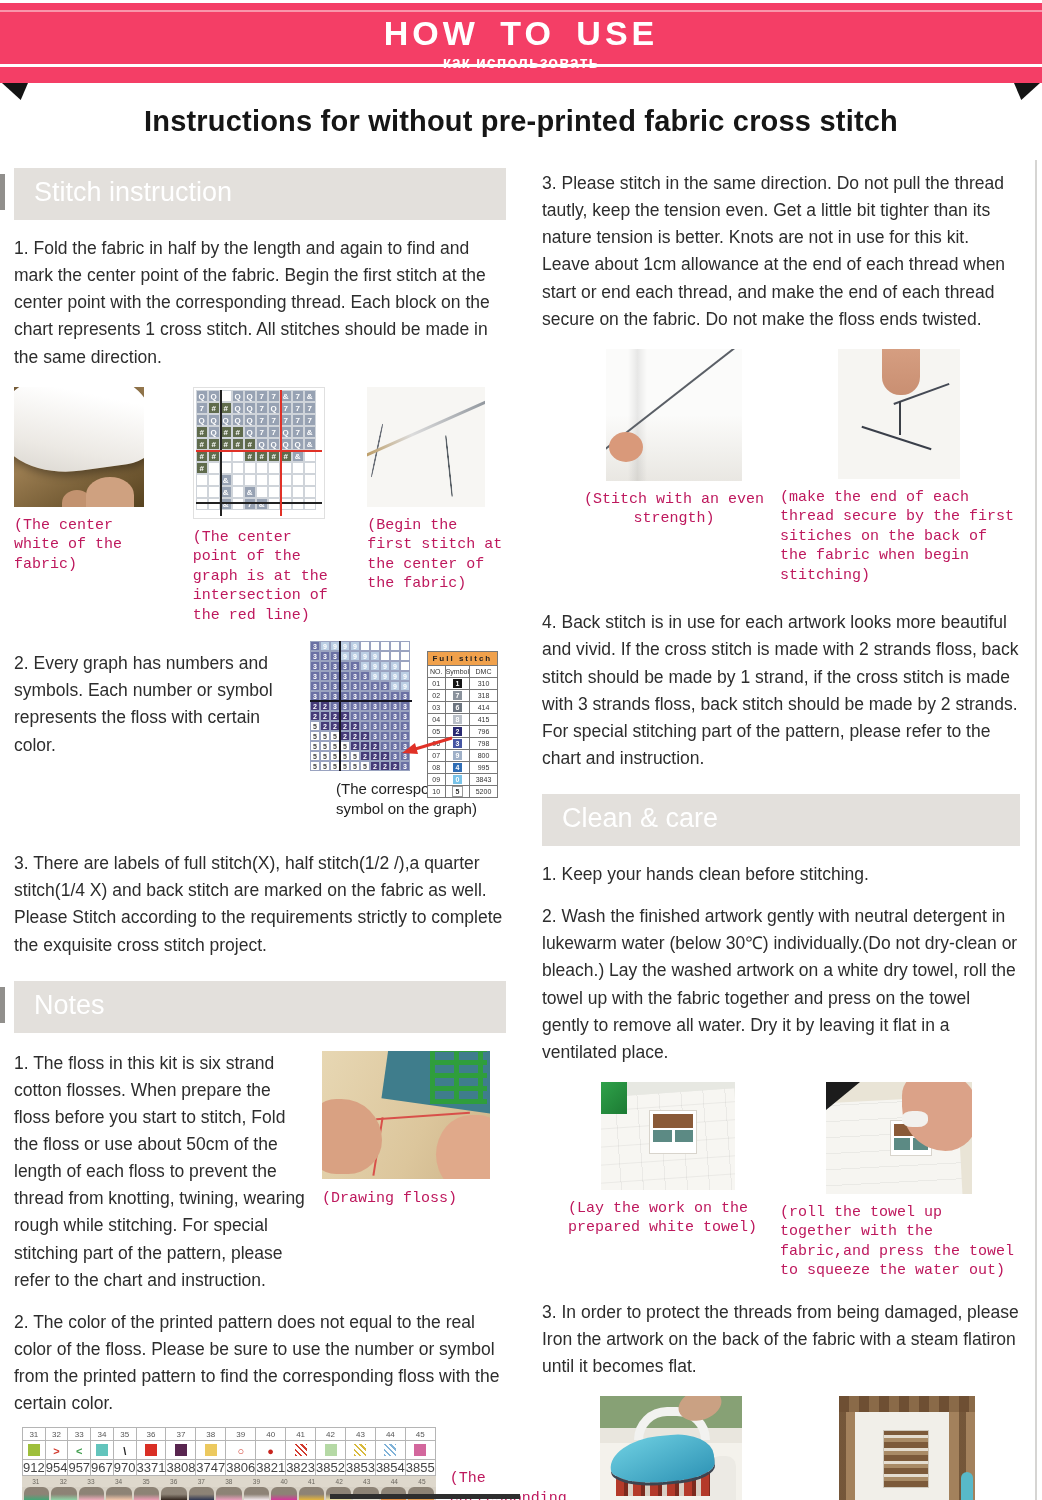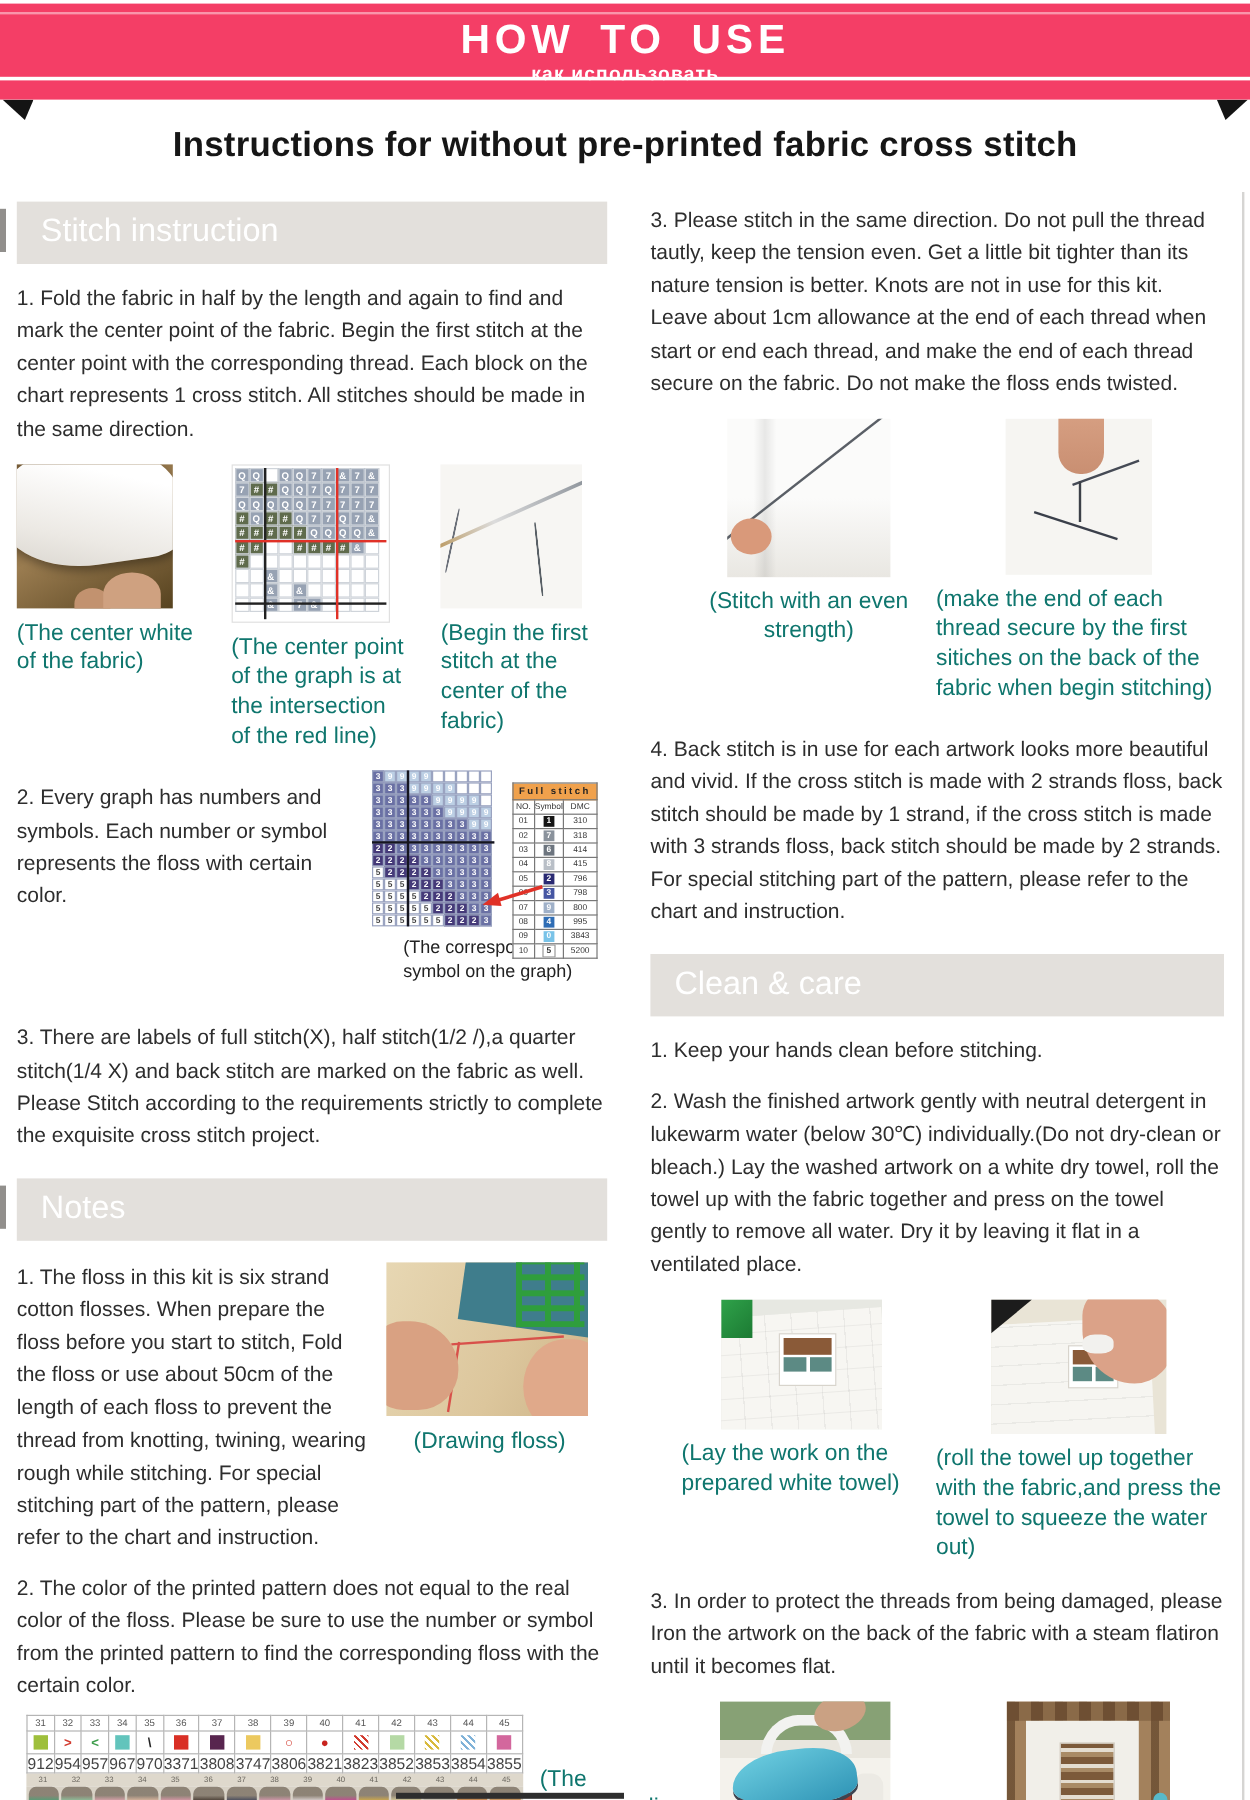--- a/index.html
+++ b/index.html
@@ -23,21 +23,21 @@
   .col-left{width:492px;}
   .divider{width:2px;background:#c9c7c5;margin-left:12px;}
   .col-right{flex:1;padding-left:24px;padding-right:28px;}
   .right-edge-line{position:absolute;right:5px;top:160px;bottom:0;width:2px;background:#d6d5d3;}
 
   .sec-bar{position:relative;background:#e3e0dc;color:#fff;font-size:27px;padding:9px 0 12px 20px;margin-top:22px;}
   .col-left .sec-bar::before{content:"";position:absolute;left:-14px;top:6px;width:5px;height:36px;background:#918f8c;}
 
   .para{font-size:17.5px;line-height:1.55;color:#2d2d2d;margin:15px 0 0 0;}
 
-  .cap{font-size:19px;line-height:1.3;color:#0f766e;margin-top:9px;}
+  .cap{font-size:15px;line-height:1.3;color:#be185d;margin-top:9px;font-family:Liberation Mono, monospace;}
 
   
   .photo{position:relative;overflow:hidden;}
   .dots{background-image:radial-gradient(circle,#b8bcc4 1px,rgba(0,0,0,0) 1.4px);background-size:8px 8px;}
 
   .fig-row{display:flex;margin-top:16px;}
   .fig{display:flex;flex-direction:column;}
 
   .photo.fold{width:130px;height:120px;background:linear-gradient(150deg,#7a5f3a 0%,#9a7c50 45%,#56421f 100%);}
   .fold-fabric{position:absolute;left:-12%;top:-14%;width:118%;height:84%;background:linear-gradient(200deg,#ffffff 30%,#ece9e4 70%,#d6d2cb);border-radius:45% 55% 20% 50%;transform:rotate(-8deg);box-shadow:0 4px 8px rgba(0,0,0,.35);}
@@ -84,21 +84,21 @@
   .notes-row{display:flex;margin-top:2px;}
   .notes-text{width:296px;}
   .notes-fig{margin-left:12px;margin-top:16px;width:172px;display:flex;flex-direction:column;}
   .photo.floss{width:168px;height:128px;background:linear-gradient(115deg,#e7d7b3,#dcc69c 60%,#cdb489);}
   .fl-mat{position:absolute;right:-10%;top:-14%;width:72%;height:58%;background:#3f7d8c;transform:rotate(8deg);}
   .fl-frame{position:absolute;right:2%;top:-8%;width:34%;height:50%;background:repeating-linear-gradient(0deg,#2f9e3c 0 5px,rgba(0,0,0,0) 5px 13px),repeating-linear-gradient(90deg,#2f9e3c 0 5px,rgba(0,0,0,0) 5px 24px);}
   .fl-hand-l{position:absolute;left:-8%;bottom:4%;width:44%;height:58%;background:#d9a182;border-radius:40% 60% 50% 40%;}
   .fl-hand-r{position:absolute;right:-10%;bottom:-12%;width:42%;height:62%;background:#e0a98a;border-radius:55% 45% 40% 55%;}
   .fl-thread-h{position:absolute;left:32%;top:50%;width:56%;height:2px;background:#d8504a;transform:rotate(-4deg);}
   .fl-thread-v{position:absolute;left:33%;top:52%;width:2px;height:46%;background:#d8504a;transform:rotate(9deg);}
-  .floss-cap-center{text-align:center;margin-top:10px;}
+  .floss-cap-center{margin-top:10px;}
 
   
   .floss-row{display:flex;margin-top:10px;}
   .floss-block{margin-left:8px;}
   #floss-table{border-collapse:collapse;background:#fff;}
   #floss-table td{border:1px solid #b5b5b5;width:20px;text-align:center;padding:0;}
   .fnum{font-size:8px;color:#555;height:12px;}
   .fsym-td{height:17px;}
   .fsym{width:12px;height:12px;margin:0 auto;}
   .ftext{font-size:11px;font-weight:bold;line-height:11px;}

